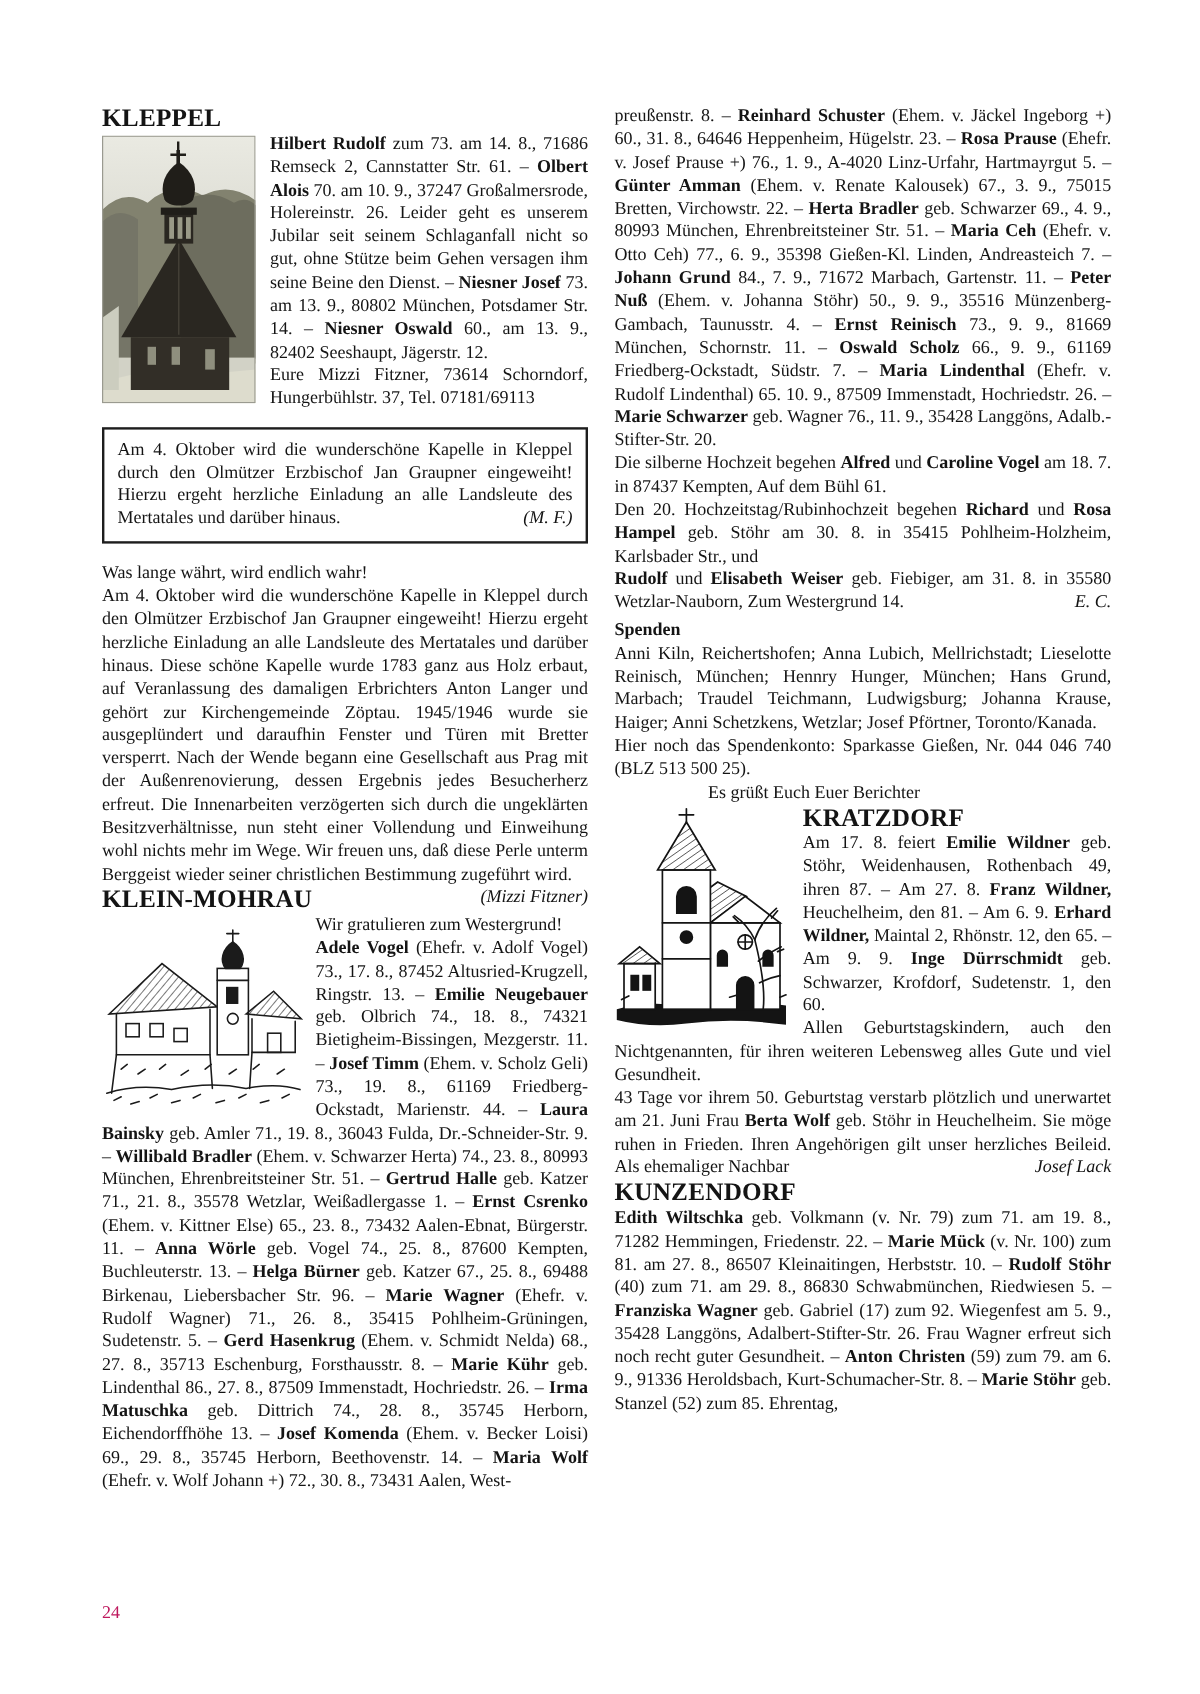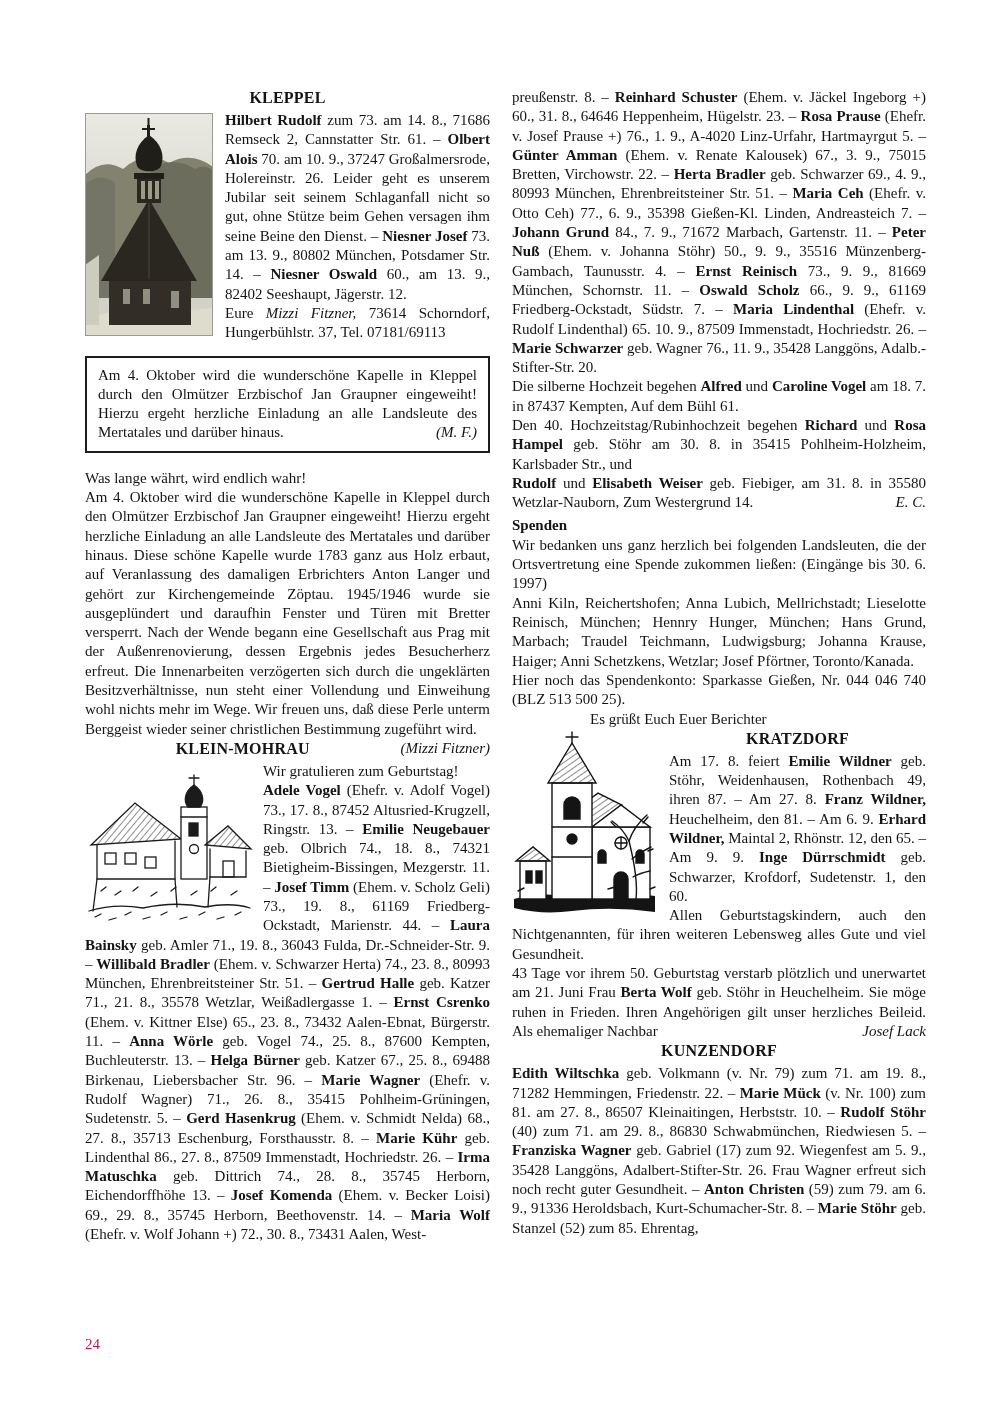--- a/index.html
+++ b/index.html
@@ -11,35 +11,35 @@
     -webkit-hyphens:auto; hyphens:auto;
   }
   .page { position:relative; width:1000px; height:1412px; background:#fff; overflow:hidden; }
   .col { position:absolute; top:88px; }
   .col.left  { left:85px;  width:405px; }
   .col.right { left:512px; width:414px; }
 
   p.body { margin:0; font-size:15px; line-height:19.3px; text-align:justify; }
   p.oneline { text-align:left; }
   h2.stitle {
-    margin:0 0 3px 0; font-size:16px; line-height:20px;
-    text-align:center; font-weight:bold; letter-spacing:.2px;
+    margin:0 0 3px 0; font-size:21px; line-height:20px;
+    text-align:left; font-weight:bold; letter-spacing:.2px;
   }
   h3.spenden { margin:3px 0 1px 0; font-size:15px; line-height:19.3px; font-weight:bold; }
 
   .flow::after { content:""; display:block; clear:both; }
   svg.float { float:left; }
   .img-kleppel { margin:2px 12px 3px 0; }
   .img-km      { margin:3px 10px 2px 0; }
   .img-kratz   { margin:2px 12px 2px 0; }
 
   .invite-box { border:2px solid #1d1d1d; padding:8px 11px; margin:13px 0 16px 0; }
 
   .b { font-weight:bold; }
-  .i { font-style:italic; }
+  .i { }
   .sig { float:right; font-style:italic; }
 
   .indent { padding-left:78px; text-align:left; }
   .mt6 { margin-top:6px; }
   .mt8 { margin-top:8px; }
   .km-title { margin-top:18px; }
   .kratz-section { }
   .kunz-title { margin-top:26px; margin-bottom:4px; }
   .kratz-title { margin-bottom:2px; }
 
@@ -125,35 +125,34 @@
           <rect x="138" y="96" width="11" height="16"></rect>
           <path d="M4,146 Q30,138 58,143 Q90,136 120,142 Q146,137 165,143"></path>
           <path d="M10,152 l6,-3 M24,155 l7,-2 M40,150 l6,-3 M58,154 l7,-2 M76,150 l6,-3 M95,154 l7,-2 M114,150 l6,-3 M132,154 l7,-2 M150,150 l6,-3"></path>
           <path d="M16,126 l5,-4 M30,130 l6,-4 M48,126 l5,-4 M66,131 l6,-4 M86,126 l5,-4 M106,130 l6,-4 M126,126 l5,-4 M146,130 l6,-4"></path>
           <line x1="12" y1="114" x2="8" y2="146"></line>
           <line x1="90" y1="114" x2="92" y2="142"></line>
           <line x1="125" y1="112" x2="123" y2="142"></line>
         </g>
       </svg>
 
-      <p class="body oneline"><span>Wir gratulieren zum Geburtstag!</span></p>
+      <p class="body oneline"><span>Wir gratulieren zum Westergrund!</span></p>
       <p class="body"><span class="b">Adele Vogel</span><span> (Ehefr. v. Adolf Vogel) 73., 17. 8., 87452 Altusried-Krugzell, Ringstr. 13. – </span><span class="b">Emilie Neugebauer</span><span> geb. Olbrich 74., 18. 8., 74321 Bietigheim-Bissingen, Mezgerstr. 11. – </span><span class="b">Josef Timm</span><span> (Ehem. v. Scholz Geli) 73., 19. 8., 61169 Friedberg-Ockstadt, Marienstr. 44. – </span><span class="b">Laura Bainsky</span><span> geb. Amler 71., 19. 8., 36043 Fulda, Dr.-Schneider-Str. 9. – </span><span class="b">Willibald Bradler</span><span> (Ehem. v. Schwarzer Herta) 74., 23. 8., 80993 München, Ehrenbreitsteiner Str. 51. – </span><span class="b">Gertrud Halle</span><span> geb. Katzer 71., 21. 8., 35578 Wetzlar, Weißadlergasse 1. – </span><span class="b">Ernst Csrenko</span><span> (Ehem. v. Kittner Else) 65., 23. 8., 73432 Aalen-Ebnat, Bürgerstr. 11. – </span><span class="b">Anna Wörle</span><span> geb. Vogel 74., 25. 8., 87600 Kempten, Buchleuterstr. 13. – </span><span class="b">Helga Bürner</span><span> geb. Katzer 67., 25. 8., 69488 Birkenau, Liebersbacher Str. 96. – </span><span class="b">Marie Wagner</span><span> (Ehefr. v. Rudolf Wagner) 71., 26. 8., 35415 Pohlheim-Grüningen, Sudetenstr. 5. – </span><span class="b">Gerd Hasenkrug</span><span> (Ehem. v. Schmidt Nelda) 68., 27. 8., 35713 Eschenburg, Forsthausstr. 8. – </span><span class="b">Marie Kühr</span><span> geb. Lindenthal 86., 27. 8., 87509 Immenstadt, Hochriedstr. 26. – </span><span class="b">Irma Matuschka</span><span> geb. Dittrich 74., 28. 8., 35745 Herborn, Eichendorffhöhe 13. – </span><span class="b">Josef Komenda</span><span> (Ehem. v. Becker Loisi) 69., 29. 8., 35745 Herborn, Beethovenstr. 14. – </span><span class="b">Maria Wolf</span><span> (Ehefr. v. Wolf Johann +) 72., 30. 8., 73431 Aalen, West-</span></p>
     </div>
 
   </div>
 
   <div class="col right">
 
     <p class="body"><span>preußenstr. 8. – </span><span class="b">Reinhard Schuster</span><span> (Ehem. v. Jäckel Ingeborg +) 60., 31. 8., 64646 Heppenheim, Hügelstr. 23. – </span><span class="b">Rosa Prause</span><span> (Ehefr. v. Josef Prause +) 76., 1. 9., A-4020 Linz-Urfahr, Hartmayrgut 5. – </span><span class="b">Günter Amman</span><span> (Ehem. v. Renate Kalousek) 67., 3. 9., 75015 Bretten, Virchowstr. 22. – </span><span class="b">Herta Bradler</span><span> geb. Schwarzer 69., 4. 9., 80993 München, Ehrenbreitsteiner Str. 51. – </span><span class="b">Maria Ceh</span><span> (Ehefr. v. Otto Ceh) 77., 6. 9., 35398 Gießen-Kl. Linden, Andreasteich 7. – </span><span class="b">Johann Grund</span><span> 84., 7. 9., 71672 Marbach, Gartenstr. 11. – </span><span class="b">Peter Nuß</span><span> (Ehem. v. Johanna Stöhr) 50., 9. 9., 35516 Münzenberg-Gambach, Taunusstr. 4. – </span><span class="b">Ernst Reinisch</span><span> 73., 9. 9., 81669 München, Schornstr. 11. – </span><span class="b">Oswald Scholz</span><span> 66., 9. 9., 61169 Friedberg-Ockstadt, Südstr. 7. – </span><span class="b">Maria Lindenthal</span><span> (Ehefr. v. Rudolf Lindenthal) 65. 10. 9., 87509 Immenstadt, Hochriedstr. 26. – </span><span class="b">Marie Schwarzer</span><span> geb. Wagner 76., 11. 9., 35428 Langgöns, Adalb.-Stifter-Str. 20.</span></p>
     <p class="body"><span>Die silberne Hochzeit begehen </span><span class="b">Alfred</span><span> und </span><span class="b">Caroline Vogel</span><span> am 18. 7. in 87437 Kempten, Auf dem Bühl 61.</span></p>
-    <p class="body"><span>Den 40. Hochzeitstag/Rubinhochzeit begehen </span><span class="b">Richard</span><span> und </span><span class="b">Rosa Hampel</span><span> geb. Stöhr am 30. 8. in 35415 Pohlheim-Holzheim, Karlsbader Str., und</span></p>
+    <p class="body"><span>Den 20. Hochzeitstag/Rubinhochzeit begehen </span><span class="b">Richard</span><span> und </span><span class="b">Rosa Hampel</span><span> geb. Stöhr am 30. 8. in 35415 Pohlheim-Holzheim, Karlsbader Str., und</span></p>
     <p class="body"><span class="b">Rudolf</span><span> und </span><span class="b">Elisabeth Weiser</span><span> geb. Fiebiger, am 31. 8. in 35580 Wetzlar-Nauborn, Zum Westergrund 14.</span><span class="i sig">E. C.</span></p>
 
     <h3 class="spenden">Spenden</h3>
-    <p class="body"><span>Wir bedanken uns ganz herzlich bei folgenden Landsleuten, die der Ortsvertretung eine Spende zukommen ließen: (Eingänge bis 30. 6. 1997)</span></p>
     <p class="body"><span>Anni Kiln, Reichertshofen; Anna Lubich, Mellrichstadt; Lieselotte Reinisch, München; Hennry Hunger, München; Hans Grund, Marbach; Traudel Teichmann, Ludwigsburg; Johanna Krause, Haiger; Anni Schetzkens, Wetzlar; Josef Pförtner, Toronto/Kanada.</span></p>
     <p class="body"><span>Hier noch das Spendenkonto: Sparkasse Gießen, Nr. 044 046 740 (BLZ 513 500 25).</span></p>
     <p class="body indent"><span>Es grüßt Euch Euer Berichter</span></p>
 
     <div class="flow kratz-section">
       <svg class="float img-kratz" width="145" height="188" viewBox="0 0 145 188">
         <defs>
           <pattern id="kr-h" width="5" height="5" patternUnits="userSpaceOnUse" patternTransform="rotate(55)">
             <line x1="0" y1="0" x2="0" y2="5" stroke="#141414" stroke-width="1"></line>
           </pattern>

